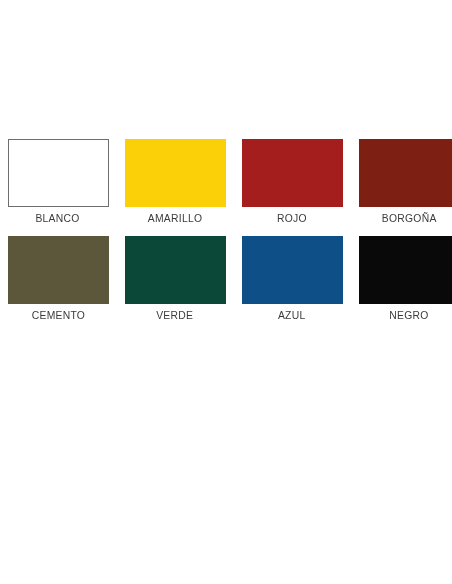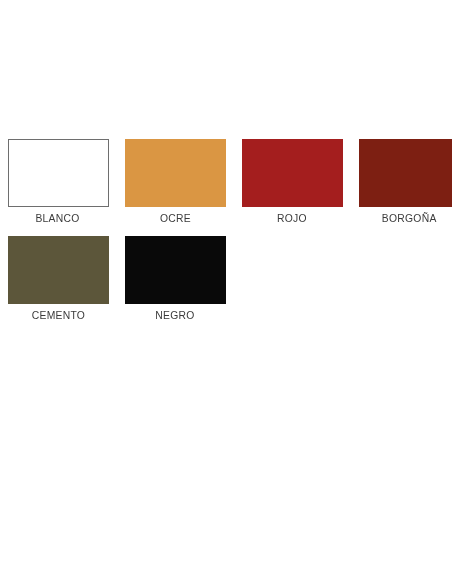--- a/index.html
+++ b/index.html
@@ -69,33 +69,41 @@
 </head>
 <body>
 
 <div class="sheet">
   <div class="swatch-grid">
       <div class="swatch-cell">
         <div class="swatch-chip bordered" style="background-color: rgb(255, 255, 255);"></div>
         <div class="swatch-label">BLANCO</div>
       </div>
       <div class="swatch-cell">
-        <div class="swatch-chip" style="background-color: rgb(218, 150, 67);"></div>
-        <div class="swatch-label">OCRE</div>
+        <div class="swatch-chip" style="background-color: rgb(251, 208, 9);"></div>
+        <div class="swatch-label">AMARILLO</div>
       </div>
       <div class="swatch-cell">
         <div class="swatch-chip" style="background-color: rgb(164, 30, 30);"></div>
         <div class="swatch-label">ROJO</div>
       </div>
       <div class="swatch-cell">
         <div class="swatch-chip" style="background-color: rgb(125, 31, 18);"></div>
         <div class="swatch-label">BORGOÑA</div>
       </div>
       <div class="swatch-cell">
         <div class="swatch-chip" style="background-color: rgb(92, 86, 58);"></div>
         <div class="swatch-label">CEMENTO</div>
       </div>
       <div class="swatch-cell">
+        <div class="swatch-chip" style="background-color: rgb(11, 72, 56);"></div>
+        <div class="swatch-label">VERDE</div>
+      </div>
+      <div class="swatch-cell">
+        <div class="swatch-chip" style="background-color: rgb(15, 79, 136);"></div>
+        <div class="swatch-label">AZUL</div>
+      </div>
+      <div class="swatch-cell">
         <div class="swatch-chip" style="background-color: rgb(9, 9, 9);"></div>
         <div class="swatch-label">NEGRO</div>
       </div>
     </div>
 </div>
 
 </body></html>

